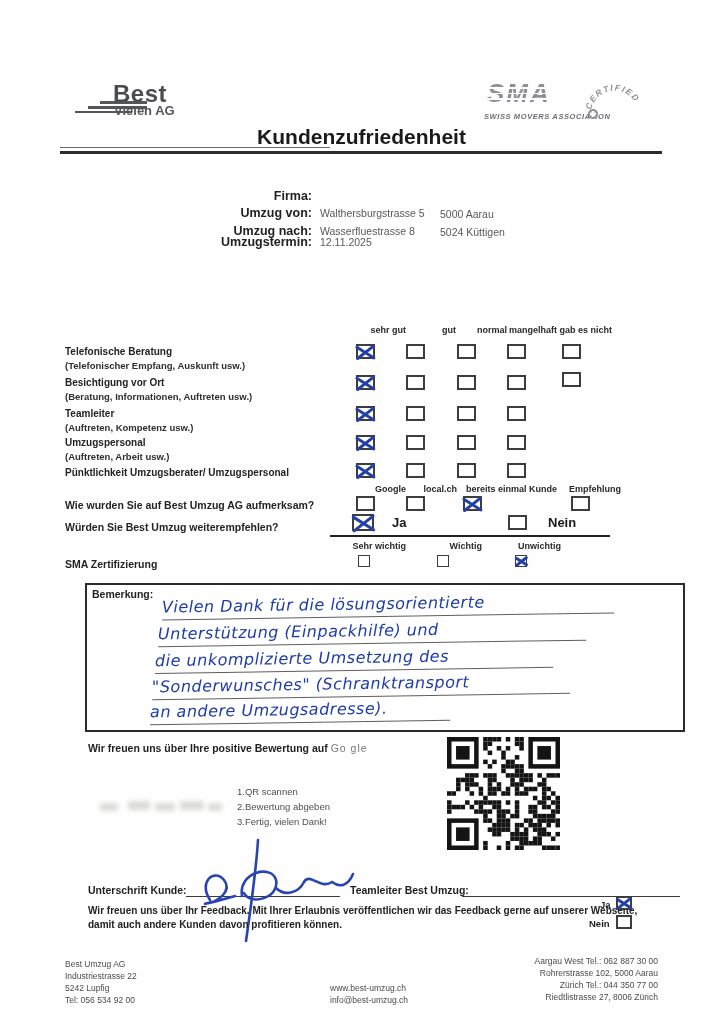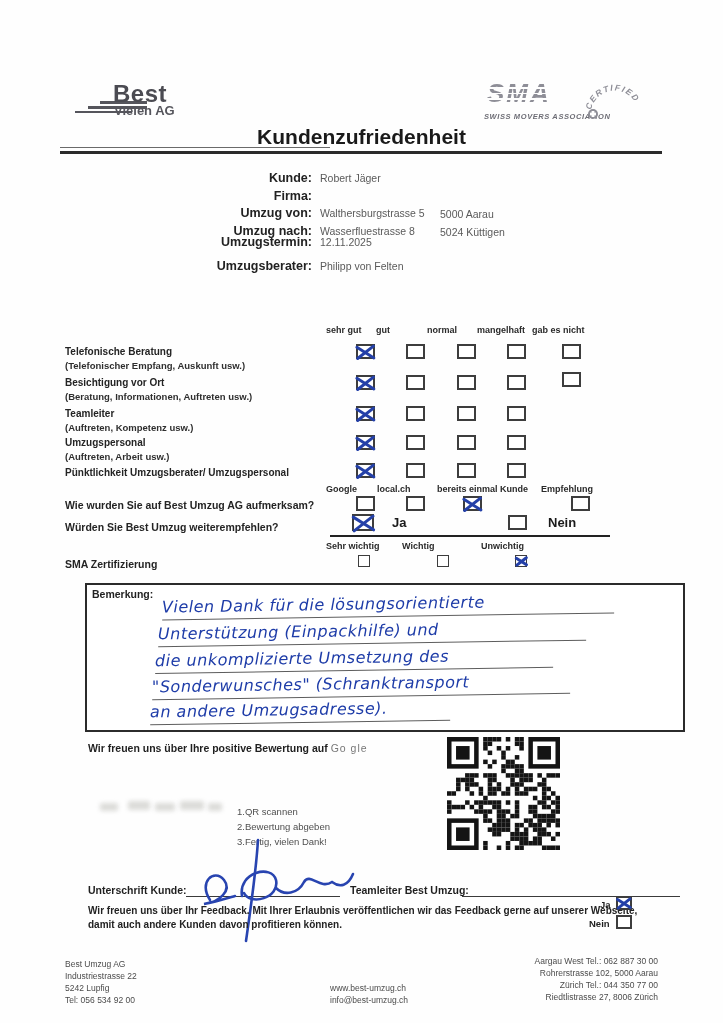--- a/index.html
+++ b/index.html
@@ -21,21 +21,21 @@
 
   
   .frow{position:absolute;left:65px;width:420px;display:flex;align-items:baseline;}
   .flabel{width:247px;text-align:right;font-weight:bold;font-size:12.5px;color:#222;}
   .fvalue{padding-left:8px;font-size:10.5px;color:#5a5a5a;}
   .fvalue2{position:absolute;left:440px;font-size:10.5px;color:#5a5a5a;}
 
   .intro{position:absolute;left:88px;top:289px;font-size:11.5px;font-weight:bold;color:#1d1d1d;}
 
   
-  .colhead{position:absolute;font-size:9px;font-weight:bold;color:#2a2a2a;text-align:left;}
+  .colhead{position:absolute;font-size:9px;font-weight:bold;color:#2a2a2a;text-align:right;}
   .rlabel{position:absolute;left:65px;font-size:10px;font-weight:bold;color:#242424;}
   .rsub{position:absolute;left:65px;font-size:9.5px;font-weight:bold;color:#2e2e2e;}
   .q{position:absolute;left:65px;font-size:10.5px;font-weight:bold;color:#242424;}
 
   .cb{position:absolute;width:19px;height:15px;border:2px solid #3d3d3d;background:#fff;box-sizing:border-box;}
   .cb.sm{width:12px;height:12px;border-width:1.6px;}
   .cb.lg{width:22px;height:17px;}
   .cb.checked::before,.cb.checked::after{content:"";position:absolute;height:2.7px;width:150%;left:-25%;top:44%;
         background:#2440a8;border-radius:2px;}
   .cb.checked::before{transform:rotate(32deg);}
@@ -45,21 +45,21 @@
 
   
   .remark-box{position:absolute;left:85px;top:583px;width:596px;height:145px;border:2px solid #2b2b2b;background:#fff;}
   .remark-label{position:absolute;left:92px;top:588px;font-size:10.5px;font-weight:bold;color:#222;}
   .hw{position:absolute;font-family:"DejaVu Sans",sans-serif;font-style:italic;color:#1e3ca8;font-size:16px;
       letter-spacing:0.5px;transform:rotate(-0.9deg);border-bottom:1.4px solid #5d5d5d;padding-bottom:3px;white-space:nowrap;}
 
   
   .review-text{position:absolute;left:88px;top:742px;font-size:10.5px;font-weight:bold;color:#1f1f1f;}
   .review-brand{font-weight:normal;color:#777;letter-spacing:1px;}
-  .step{position:absolute;left:237px;font-size:9.5px;color:#4f4f4f;margin-top:20px;}
+  .step{position:absolute;left:237px;font-size:9.5px;color:#4f4f4f;}
   .ghost{position:absolute;background:#dcdcd9;filter:blur(2px);border-radius:2px;}
 
   
   .sig-label{position:absolute;font-size:10.5px;font-weight:bold;color:#1f1f1f;}
   .sig-line{position:absolute;height:1.4px;background:#3a3a3a;}
   .consent{position:absolute;left:88px;font-size:10px;font-weight:bold;color:#232323;}
   .cons-lbl{position:absolute;font-size:9.5px;font-weight:bold;color:#1f1f1f;}
 
   
   .foot{position:absolute;font-size:8.5px;color:#4b4b4b;line-height:12px;}
@@ -91,45 +91,37 @@
       <circle cx="10" cy="42" r="5" fill="#8e8e97"></circle>
       <rect x="8.6" y="39" width="2.8" height="6" fill="#fff"></rect>
       <rect x="7" y="40.6" width="6" height="2.8" fill="#fff"></rect>
     </svg>
   </div>
 
   <h1 class="page-title">Kundenzufriedenheit</h1>
   <div class="rule-thin"></div>
   <div class="rule-main"></div>
 
-  <div class="frow" style="top:171px">
-    <span class="flabel">Kunde:</span>
-    <span class="fvalue">Robert Jäger</span>
-  </div>
   <div class="frow" style="top:189px">
     <span class="flabel">Firma:</span>
     <span class="fvalue"></span>
   </div>
   <div class="frow" style="top:206px">
     <span class="flabel">Umzug von:</span>
     <span class="fvalue">Walthersburgstrasse 5</span>
   </div>
   <span class="fvalue2" style="top:208px">5000 Aarau</span>
   <div class="frow" style="top:224px">
     <span class="flabel">Umzug nach:</span>
     <span class="fvalue">Wasserfluestrasse 8</span>
   </div>
   <span class="fvalue2" style="top:226px">5024 Küttigen</span>
   <div class="frow" style="top:235px">
     <span class="flabel">Umzugstermin:</span>
     <span class="fvalue">12.11.2025</span>
-  </div>
-  <div class="frow" style="top:259px">
-    <span class="flabel">Umzugsberater:</span>
-    <span class="fvalue">Philipp von Felten</span>
   </div>
 
 
   <span class="colhead" style="left:326px;top:325px;width:80px">sehr gut</span>
   <span class="colhead" style="left:376px;top:325px;width:80px">gut</span>
   <span class="colhead" style="left:427px;top:325px;width:80px">normal</span>
   <span class="colhead" style="left:477px;top:325px;width:80px">mangelhaft</span>
   <span class="colhead" style="left:532px;top:325px;width:80px">gab es nicht</span>
 
   <div class="rlabel" style="top:346px">Telefonische Beratung</div>

